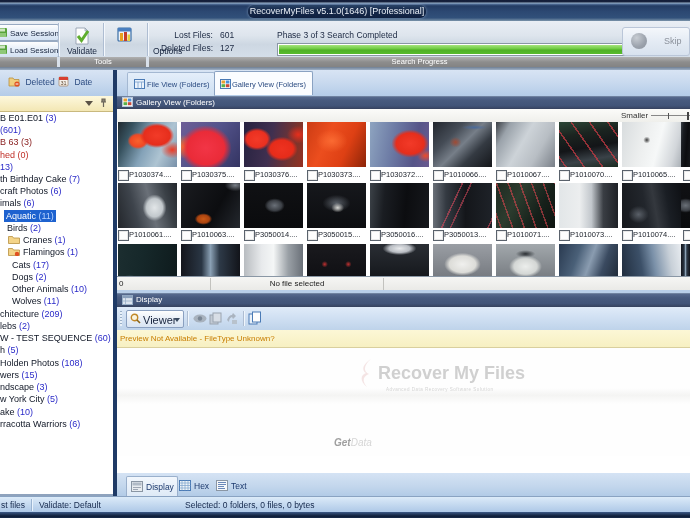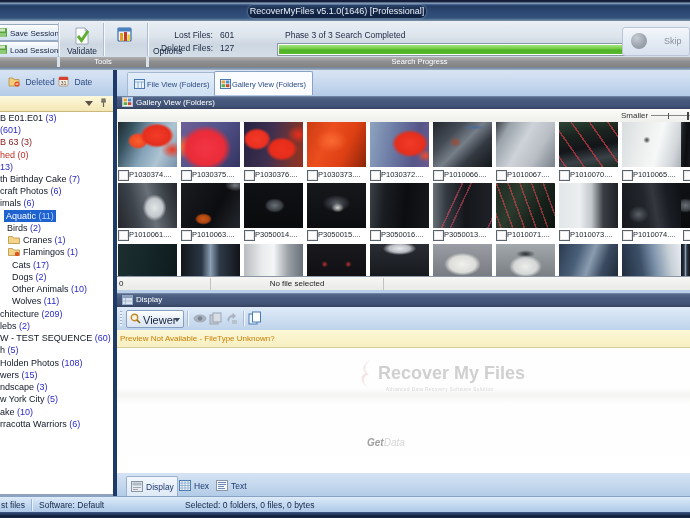--- a/index.html
+++ b/index.html
@@ -125,21 +125,21 @@
         <rect x="3" y="6" width="3" height="8" fill="#e8a020"></rect>
         <rect x="7" y="5" width="3" height="9" fill="#c43c2c"></rect>
         <rect x="10.5" y="7.5" width="2.5" height="6.5" fill="#e8d040"></rect>
       </svg>
   <div style="margin-top:-1px;padding-left:48px;">Options</div></div>
 <div class="sep" style="left:147px;"></div>
 <div class="lbl" style="left:160px;top:30px;width:53px;text-align:right;">Lost Files:</div>
 <div class="lbl" style="left:220px;top:30px;">601</div>
 <div class="lbl" style="left:148px;top:43px;width:65px;text-align:right;">Deleted Files:</div>
 <div class="lbl" style="left:220px;top:43px;">127</div>
-<div class="lbl" style="left:277px;top:30px;margin-left:8px;">Phase 3 of 3  Search Completed</div>
+<div class="lbl" style="left:277px;top:30px;">Phase 3 of 3  Search Completed</div>
 <div class="abs" id="progress">
       <div id="progfill"></div>
     </div>
 <div class="abs" id="skip">
       <div id="skipc"></div>
       <div id="skiptx">Skip</div>
     </div>
 
 <div class="abs" style="left:0;top:57px;width:690px;height:10px;background:#d8e0ea;"></div>
 <div class="gbar" style="left:0;width:57px;"></div>
@@ -358,21 +358,21 @@
 <div class="abs" id="msgbar">
       <span style="position:absolute;left:3px;top:4px;font-size:8px;color:#c87d00;">Preview Not Available - FileType Unknown?</span>
     </div>
 <div class="abs" id="preview">
   <svg width="20" height="30" viewBox="0 0 20 30" style="position:absolute;left:240px;top:10px;opacity:.25;">
         <path d="M14 1 C6 6 4 12 9 15 C3 17 3 24 10 29 C4 22 7 18 12 16 C5 13 8 6 14 1 Z" fill="#d89a9a"></path>
       </svg>
   <div style="position:absolute;left:261px;top:15px;font-size:18px;font-weight:bold;color:#d0d0d0;letter-spacing:0px;">Recover My Files</div>
   <div style="position:absolute;left:269px;top:39px;font-size:4.5px;letter-spacing:0.5px;color:#d2d2d2;white-space:nowrap;">Advanced Data Recovery Software Solution</div>
   <div style="position:absolute;left:0px;top:40px;width:573px;height:16px;background:linear-gradient(rgba(255,255,255,0),rgba(236,236,234,.55) 45%,rgba(255,255,255,0));"></div>
-  <div style="position:absolute;left:250px;top:89px;font-size:10px;font-style:italic;"><span style="font-weight:bold;color:#a0a0a0;">Get</span><span style="color:#d6d6d6;">Data</span></div>
+  <div style="position:absolute;left:217px;top:89px;font-size:10px;font-style:italic;"><span style="font-weight:bold;color:#a0a0a0;">Get</span><span style="color:#d6d6d6;">Data</span></div>
 </div>
 <div class="abs" id="btabs"></div>
 <div class="btab" style="left:126px;width:50px;background:linear-gradient(#f2f7fd,#dde9f6);border:1px solid #9ab0cc;border-bottom:none;border-radius:2px 2px 0 0;">
   <svg width="12" height="11" viewBox="0 0 12 11" style="margin:4px 0 0 4px;float:left;">
         <rect x="0.5" y="0.5" width="11" height="10" fill="#e8ecf0" stroke="#8a96a4"></rect>
         <rect x="1.5" y="1.5" width="9" height="3" fill="#b0bac6"></rect>
         <path d="M2 6.5 h8 M2 8.5 h5" stroke="#8a96a4" stroke-width="0.8"></path>
       </svg>
   <span style="float:left;margin:5px 0 0 3px;">Display</span>
     </div>
@@ -387,16 +387,16 @@
   <svg width="12" height="11" viewBox="0 0 12 11" style="margin:4px 0 0 1px;float:left;">
         <rect x="0.5" y="0.5" width="11" height="10" fill="#f6f8fa" stroke="#8a96a4"></rect>
         <path d="M2 2.5 h8 M2 4.5 h8 M2 6.5 h6 M2 8.5 h7" stroke="#5a7ab0" stroke-width="0.9"></path>
       </svg>
   <span style="float:left;margin:5px 0 0 3px;">Text</span>
     </div>
 
 <div class="abs" id="statusbar">
   <span style="position:absolute;left:1px;top:3px;">st files</span>
   <div style="position:absolute;left:31px;top:2px;width:1px;height:12px;background:#9ab4d2;border-right:1px solid #e8f2fc;"></div>
-  <span style="position:absolute;left:39px;top:3px;">Software: Default</span>
+  <span style="position:absolute;left:39px;top:3px;">Validate: Default</span>
   <span style="position:absolute;left:185px;top:3px;">Selected: 0 folders, 0 files, 0 bytes</span>
 </div>
 <div class="abs" id="botbar"></div>
 </div>
 </body></html>

